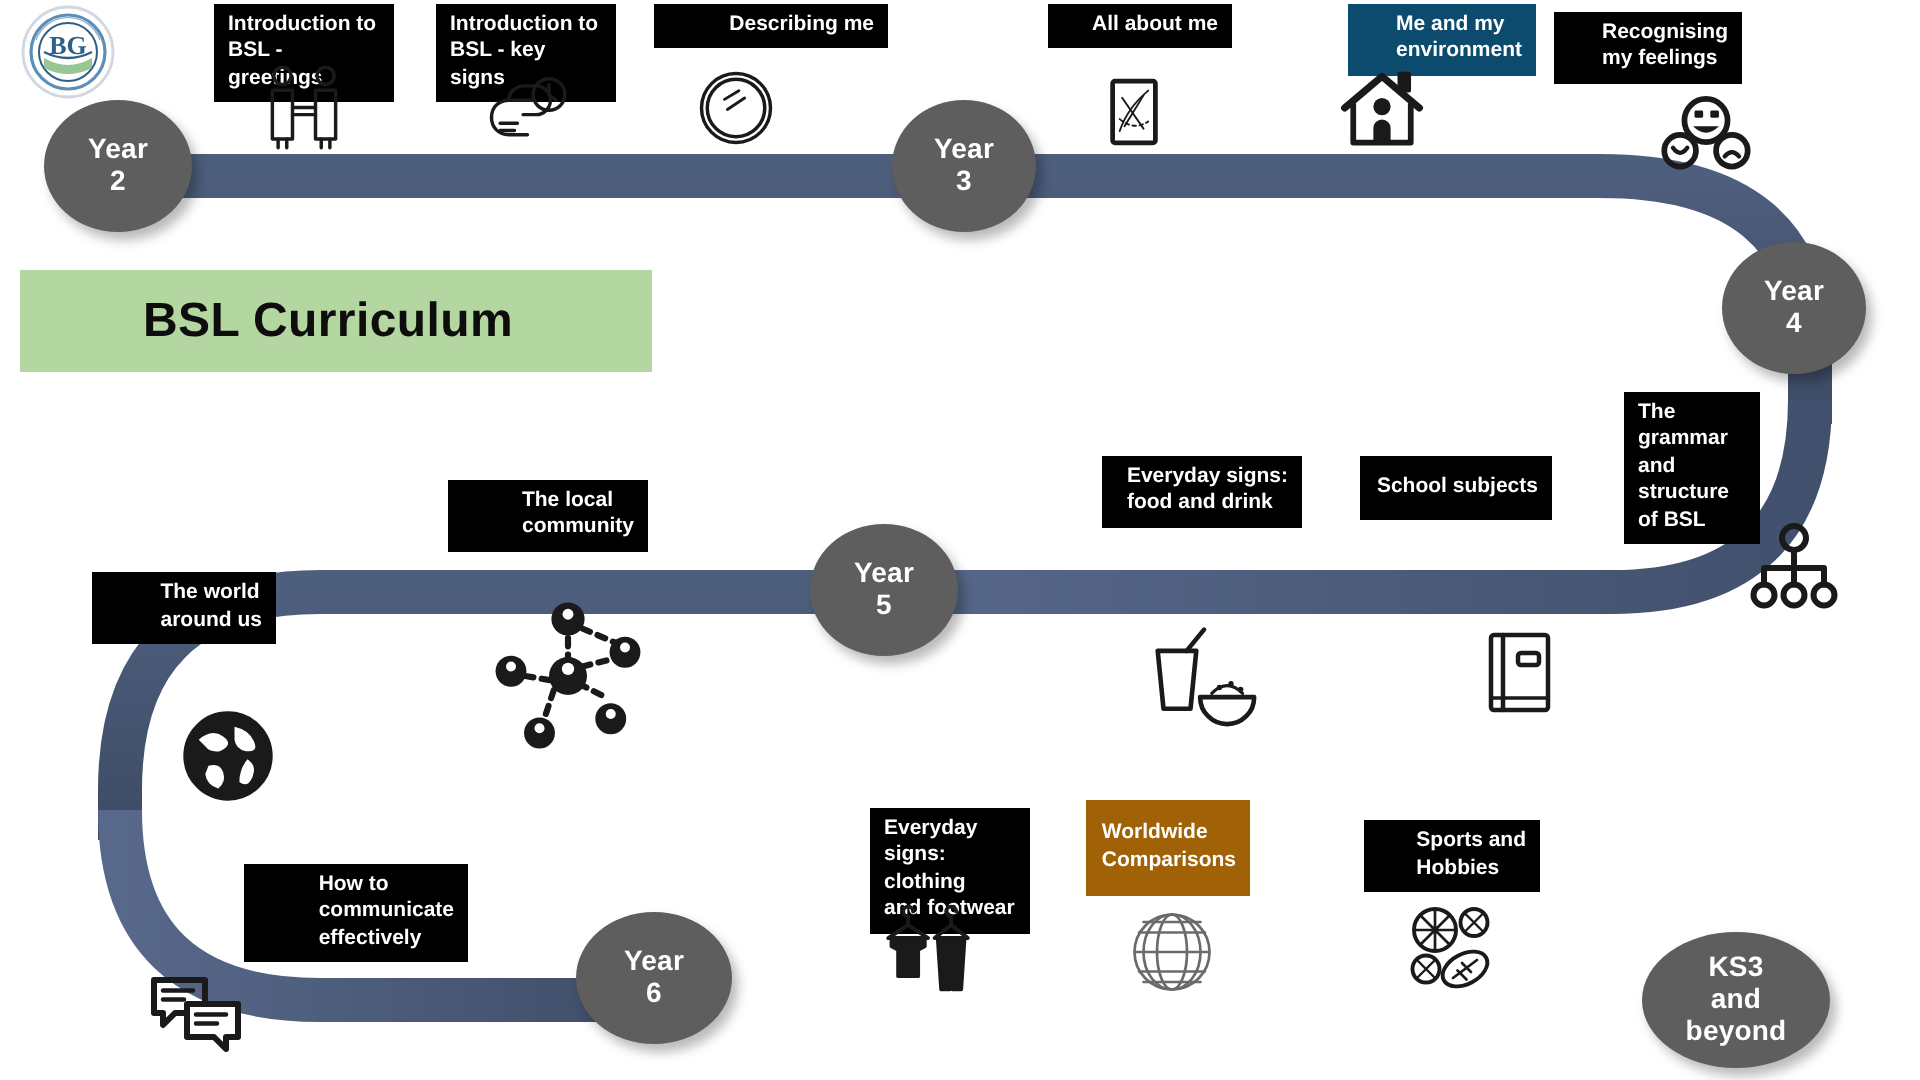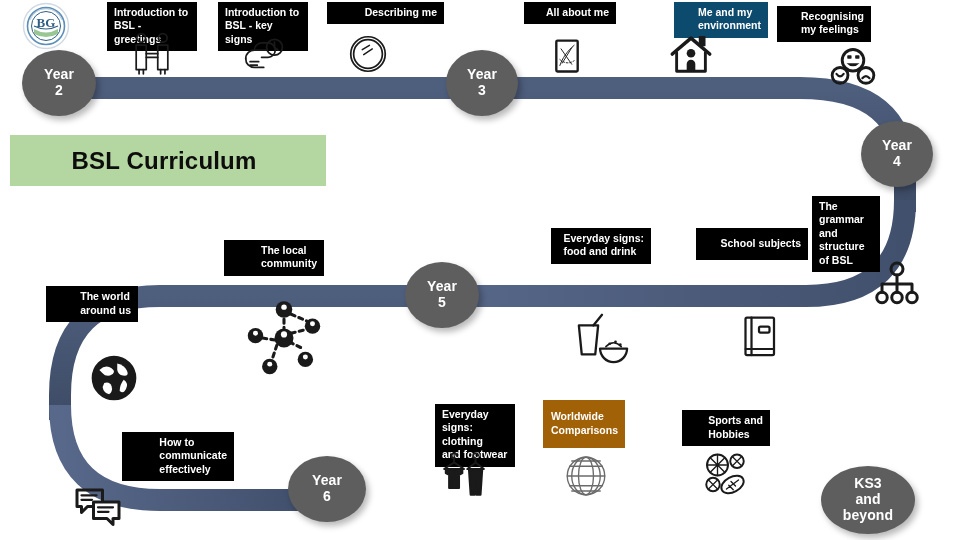--- a/index.html
+++ b/index.html
@@ -38,21 +38,21 @@
     position:absolute;left:10px;top:135px;width:300px;height:51px;
     background:#b4d6a0;display:flex;align-items:center;padding-left:16px;
   }
   #title-banner .txt{
     width:100%;text-align:center;color:#0d0d0d;
     font-size:24px;font-weight:bold;letter-spacing:.2px;
     transform:translateX(-12px);
   }
 
   
-  #school-logo{position:absolute;left:22px;top:2px;width:48px;height:48px;text-align:center;}
+  #school-logo{position:absolute;left:10px;top:2px;width:48px;height:48px;text-align:center;}
 </style>
 </head>
 <body>
 
 <div id="stage">
 
   <svg class="path-svg" viewBox="0 0 960 540">
     <defs>
       <linearGradient id="bandGrad" x1="0" y1="0" x2="0" y2="1">
         <stop offset="0%" stop-color="#4e5e7d"></stop>
@@ -218,21 +218,21 @@
         </span>
       </div>
       <div class="topic-icon" style="left: 869px; top: 260px; width: 56px; height: 48px;"><svg viewBox="0 0 64 64" width="100%" height="100%" fill="none" stroke="#1a1a1a" stroke-width="2.4" stroke-linecap="round" stroke-linejoin="round">
           <circle cx="32" cy="12" r="8" stroke-width="4"></circle>
           <circle cx="12" cy="50" r="7" stroke-width="4"></circle>
           <circle cx="32" cy="50" r="7" stroke-width="4"></circle>
           <circle cx="52" cy="50" r="7" stroke-width="4"></circle>
           <path d="M32 20v23" stroke-width="4"></path>
           <path d="M12 43V32h40v11" stroke-width="4"></path>
         </svg></div>
-      <div class="topic-label" style="left: 696px; top: 228px; width: 112px; min-height: 32px; background: rgb(0, 0, 0); color: rgb(255, 255, 255);">
+      <div class="topic-label" style="left: 680px; top: 228px; width: 96px; min-height: 32px; background: rgb(0, 0, 0); color: rgb(255, 255, 255);">
         <span>
           <div>School subjects</div>
         </span>
       </div>
       <div class="topic-icon" style="left: 735px; top: 310px; width: 48px; height: 54px;"><svg viewBox="0 0 64 64" width="100%" height="100%" fill="none" stroke="#1a1a1a" stroke-width="2.4" stroke-linecap="round" stroke-linejoin="round">
           <rect x="14" y="6" width="38" height="50" rx="2" stroke-width="3"></rect>
           <path d="M22 6v50" stroke-width="3"></path>
           <path d="M14 48h38" stroke-width="2.4"></path>
           <rect x="32" y="18" width="14" height="8" rx="2" stroke-width="3"></rect>
         </svg></div>

